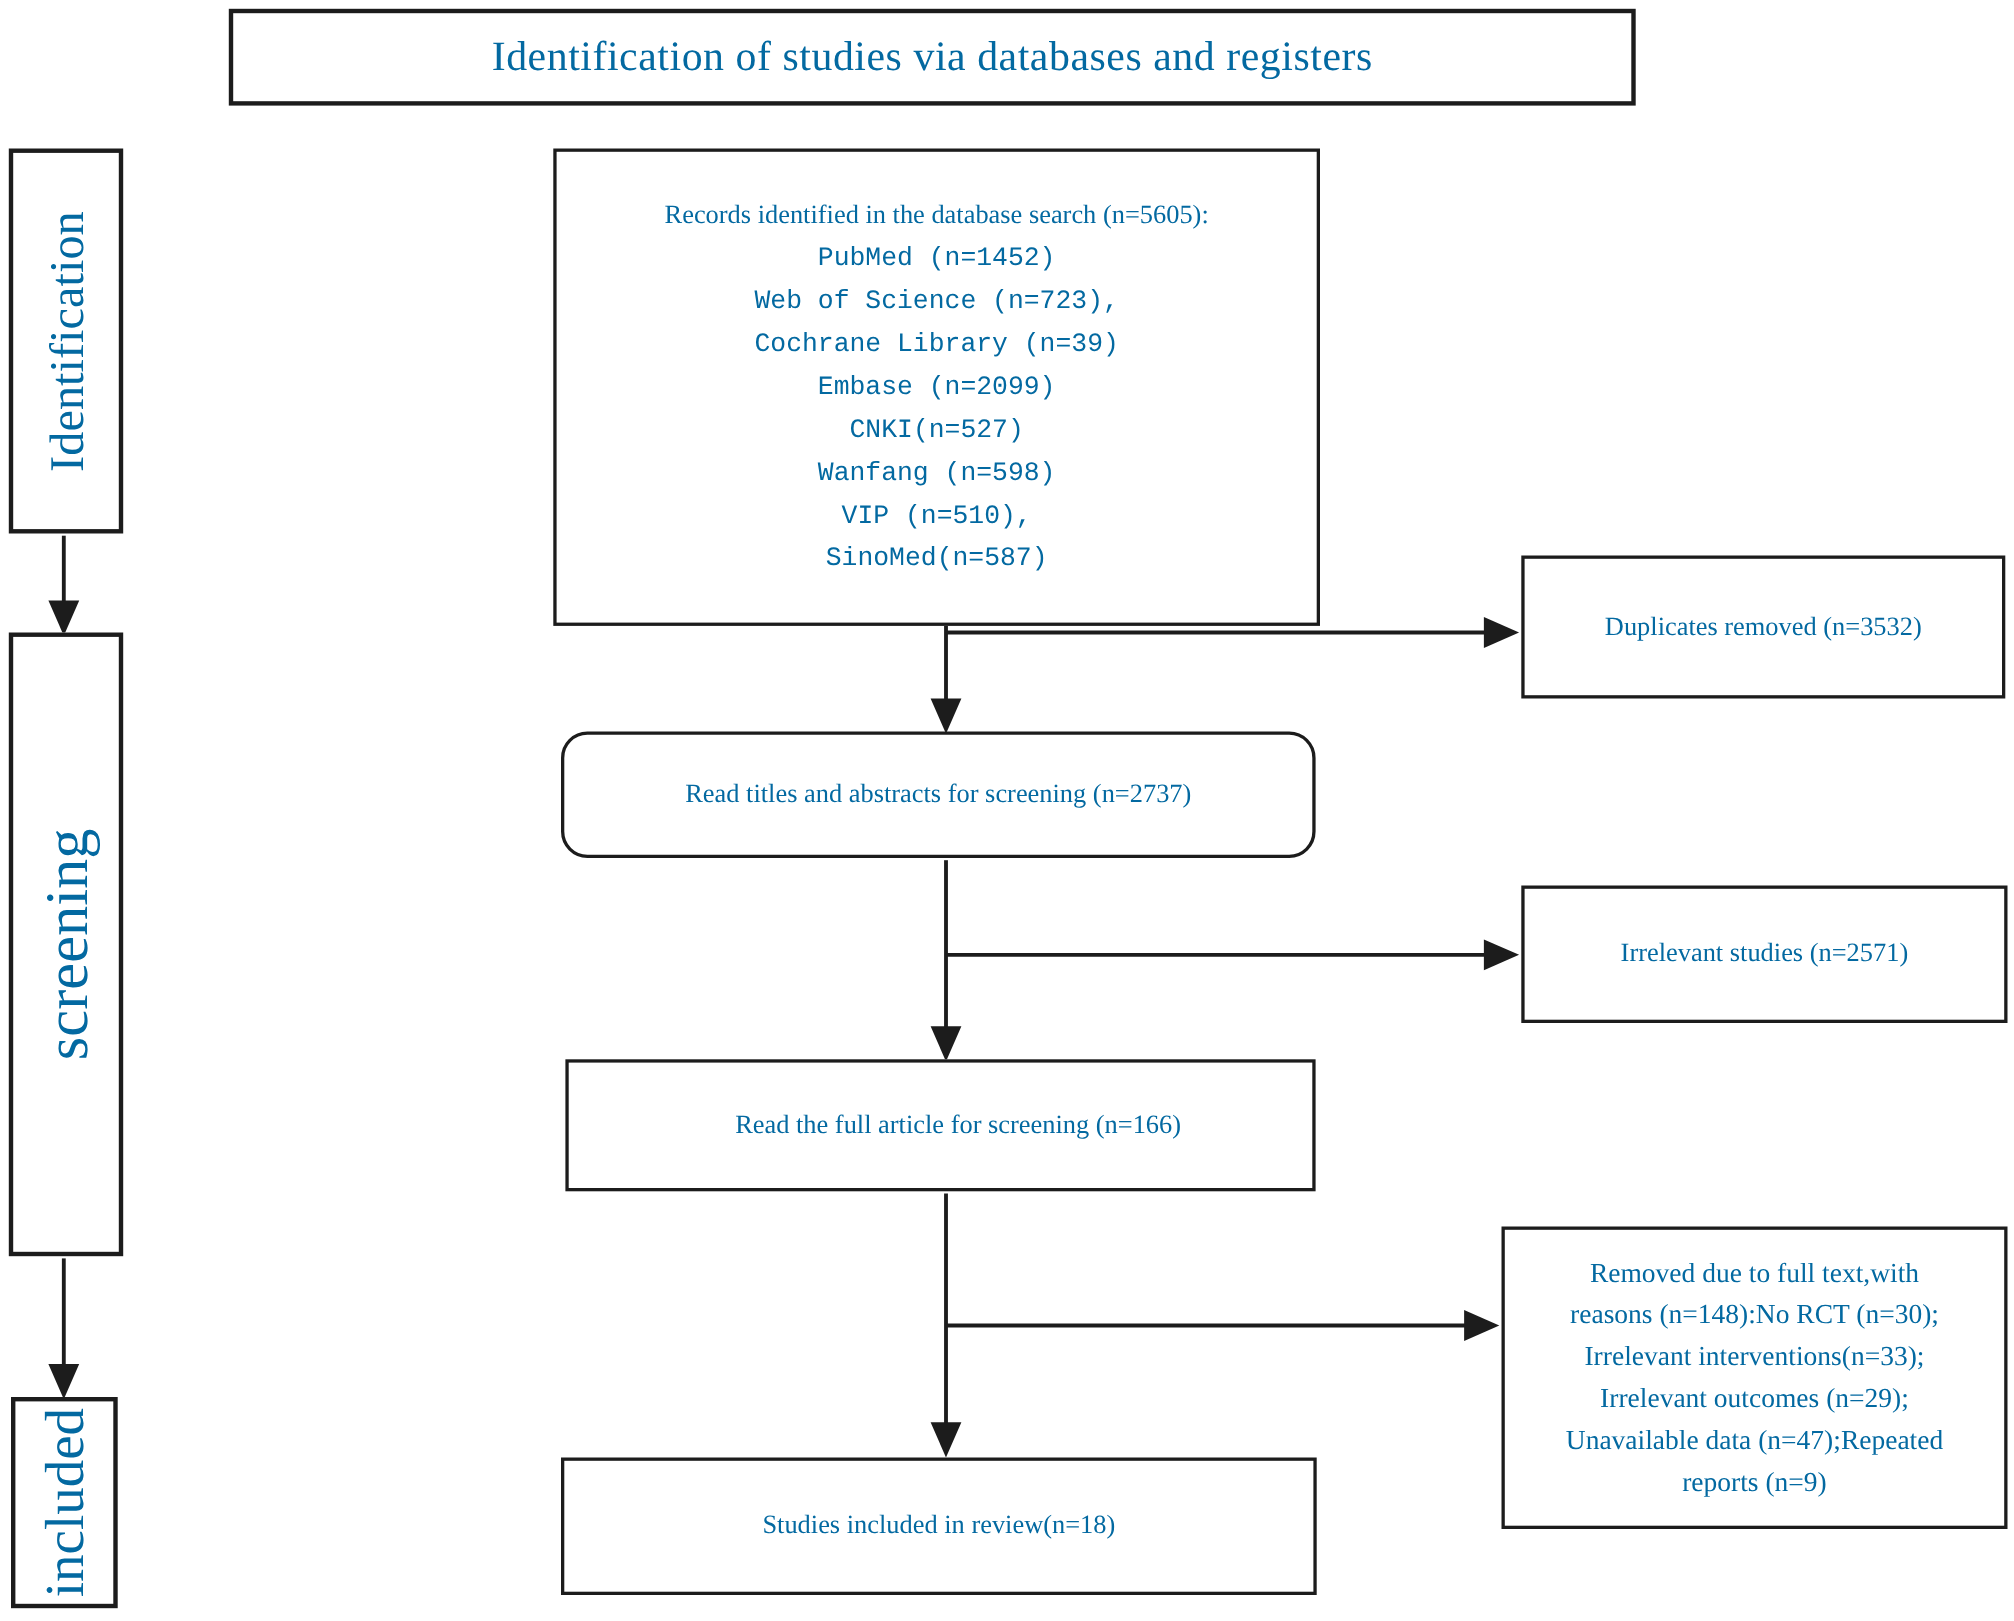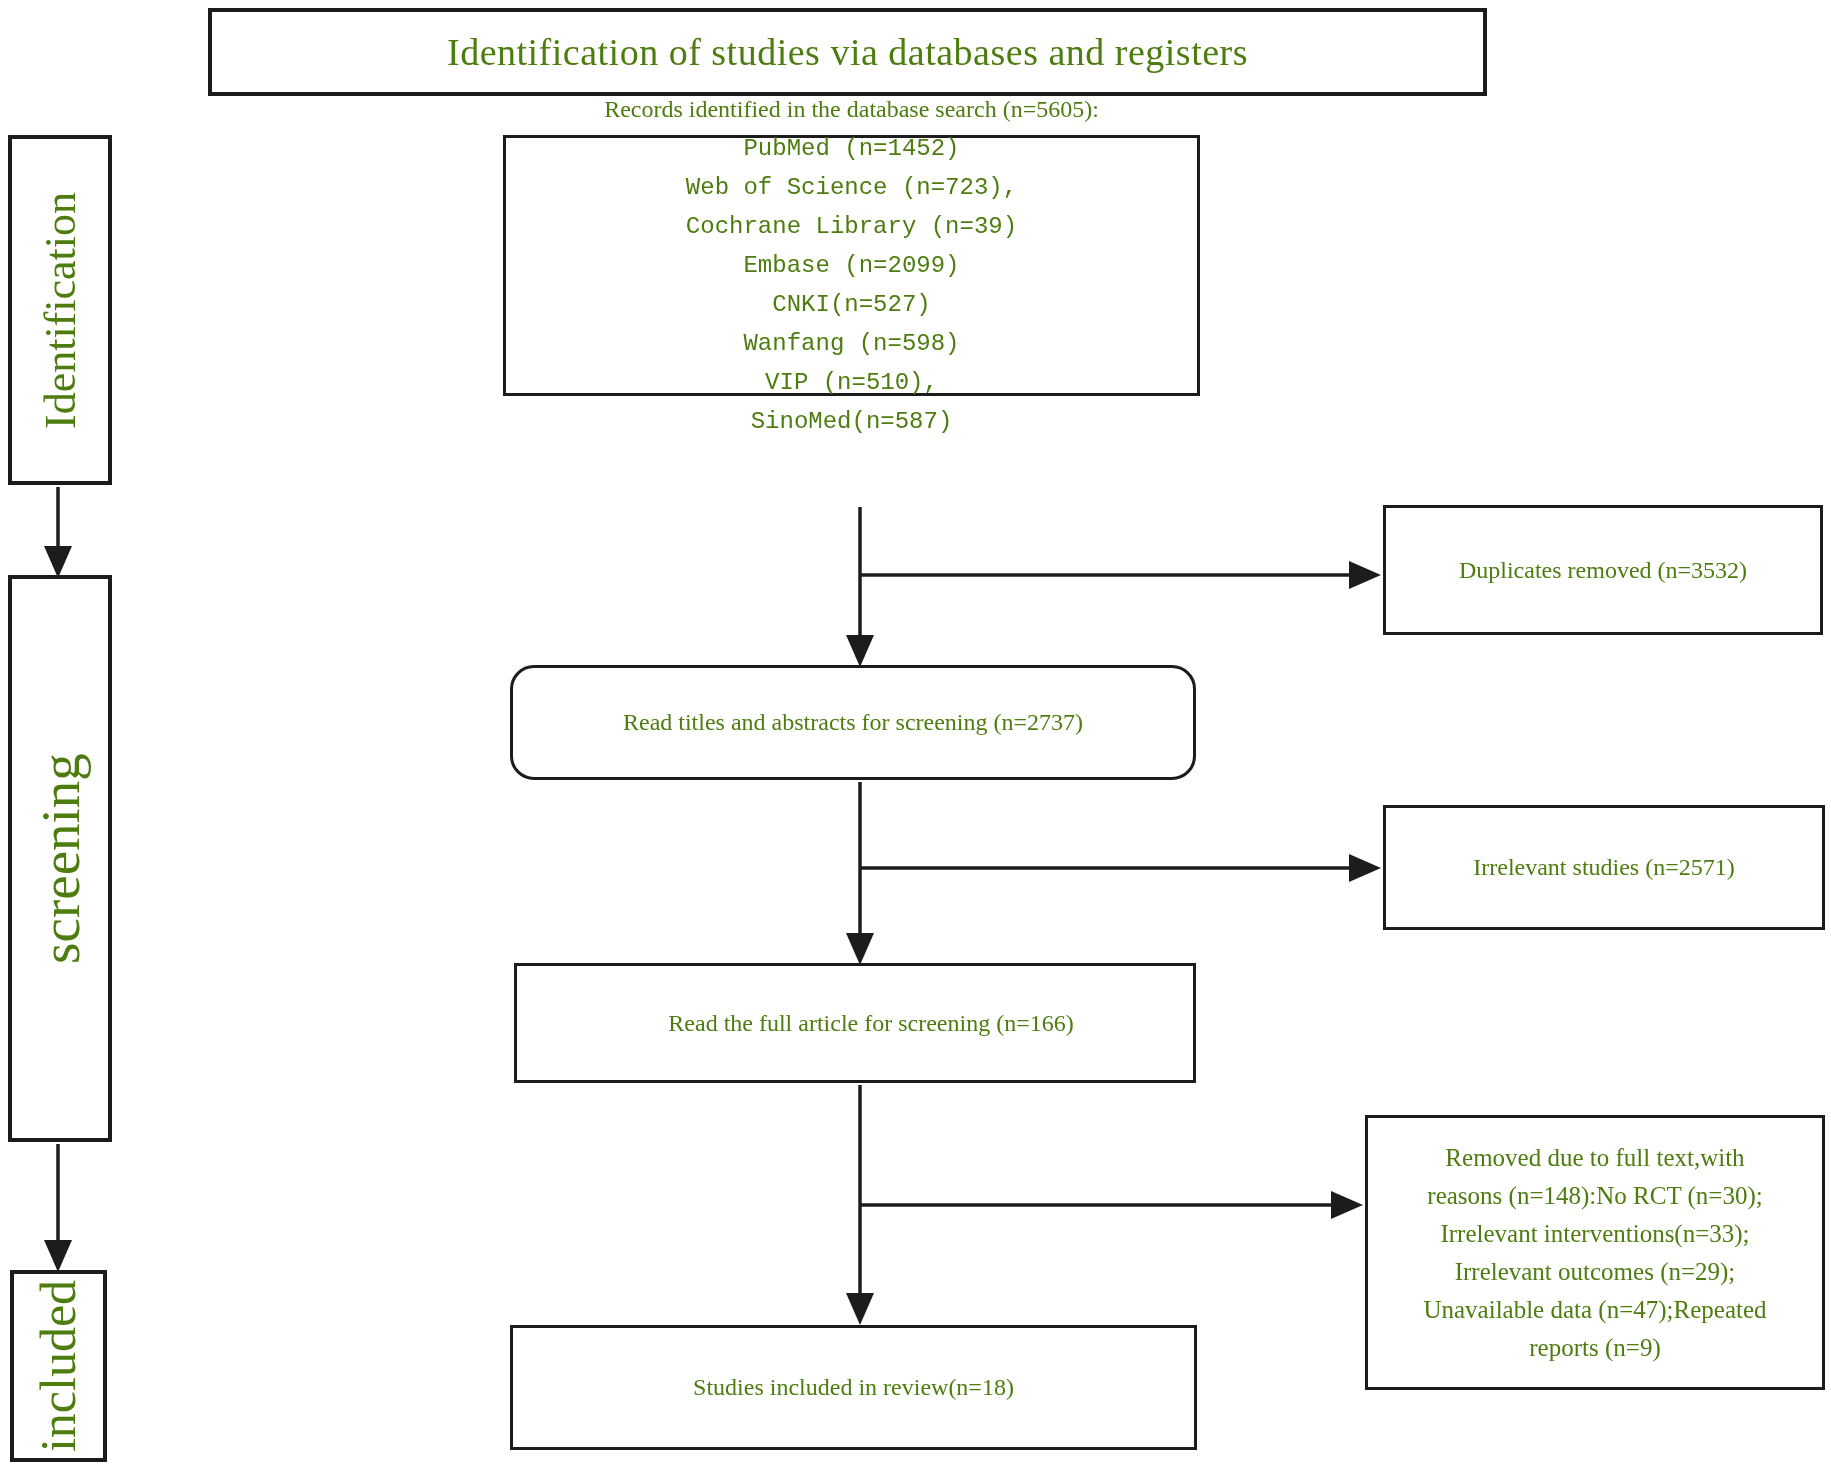--- a/index.html
+++ b/index.html
@@ -1,21 +1,21 @@
 <!DOCTYPE html>
 <html><head>
 <meta charset="utf-8">
 <style>
   html,body{margin:0;padding:0;background:#ffffff;}
   #canvas{
     position:relative;
     width:1831px;height:1474px;
     background:#ffffff;
     font-family:"Liberation Serif","DejaVu Serif",serif;
-    color:#4d7c0f;
+    color:#0369a1;
     overflow:hidden;
   }
   .box{
     position:absolute;
     border:3px solid #1c1c1c;
     background:#ffffff;
     box-sizing:border-box;
     display:flex;
     flex-direction:column;
     align-items:center;
@@ -117,21 +117,21 @@
   </div>
 
   <div class="box stage-box" style="left:8px;top:575px;width:104px;height:567px;">
     <span class="stage-label" style="font-size:55px;">screening</span>
   </div>
 
   <div class="box stage-box" style="left:10px;top:1270px;width:97px;height:192px;">
     <span class="stage-label" style="font-size:50px;">included</span>
   </div>
 
-  <div class="box" style="left:503px;top:135px;width:697px;height:261px;">
+  <div class="box" style="left:503px;top:135px;width:697px;height:434px;">
     <div class="records-heading">Records identified in the database search (n=5605):</div>
     <div class="source-line">PubMed (n=1452)</div>
     <div class="source-line">Web of Science (n=723),</div>
     <div class="source-line">Cochrane Library (n=39)</div>
     <div class="source-line">Embase (n=2099)</div>
     <div class="source-line">CNKI(n=527)</div>
     <div class="source-line">Wanfang (n=598)</div>
     <div class="source-line">VIP (n=510),</div>
     <div class="source-line">SinoMed(n=587)</div>
   </div>

